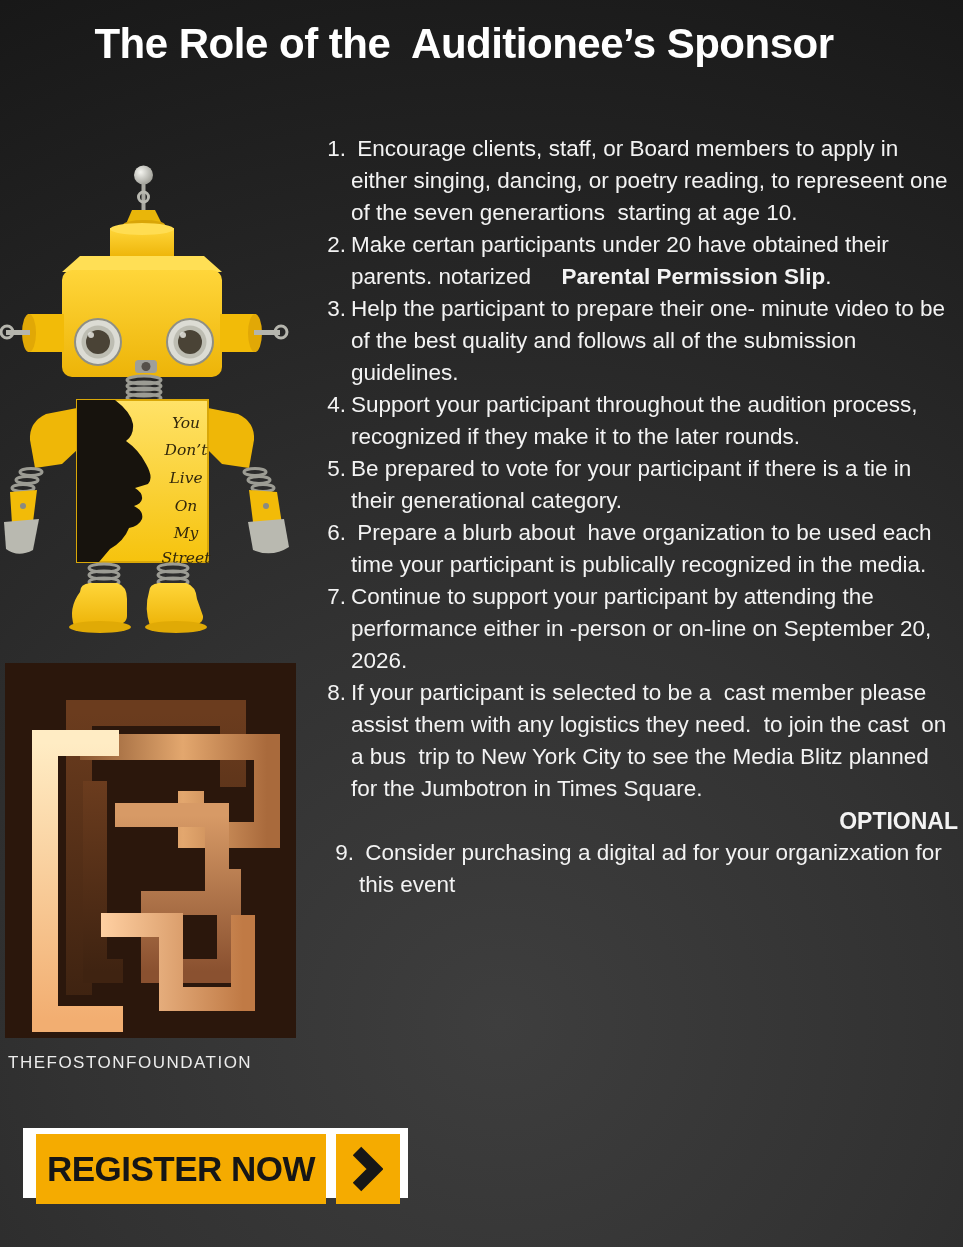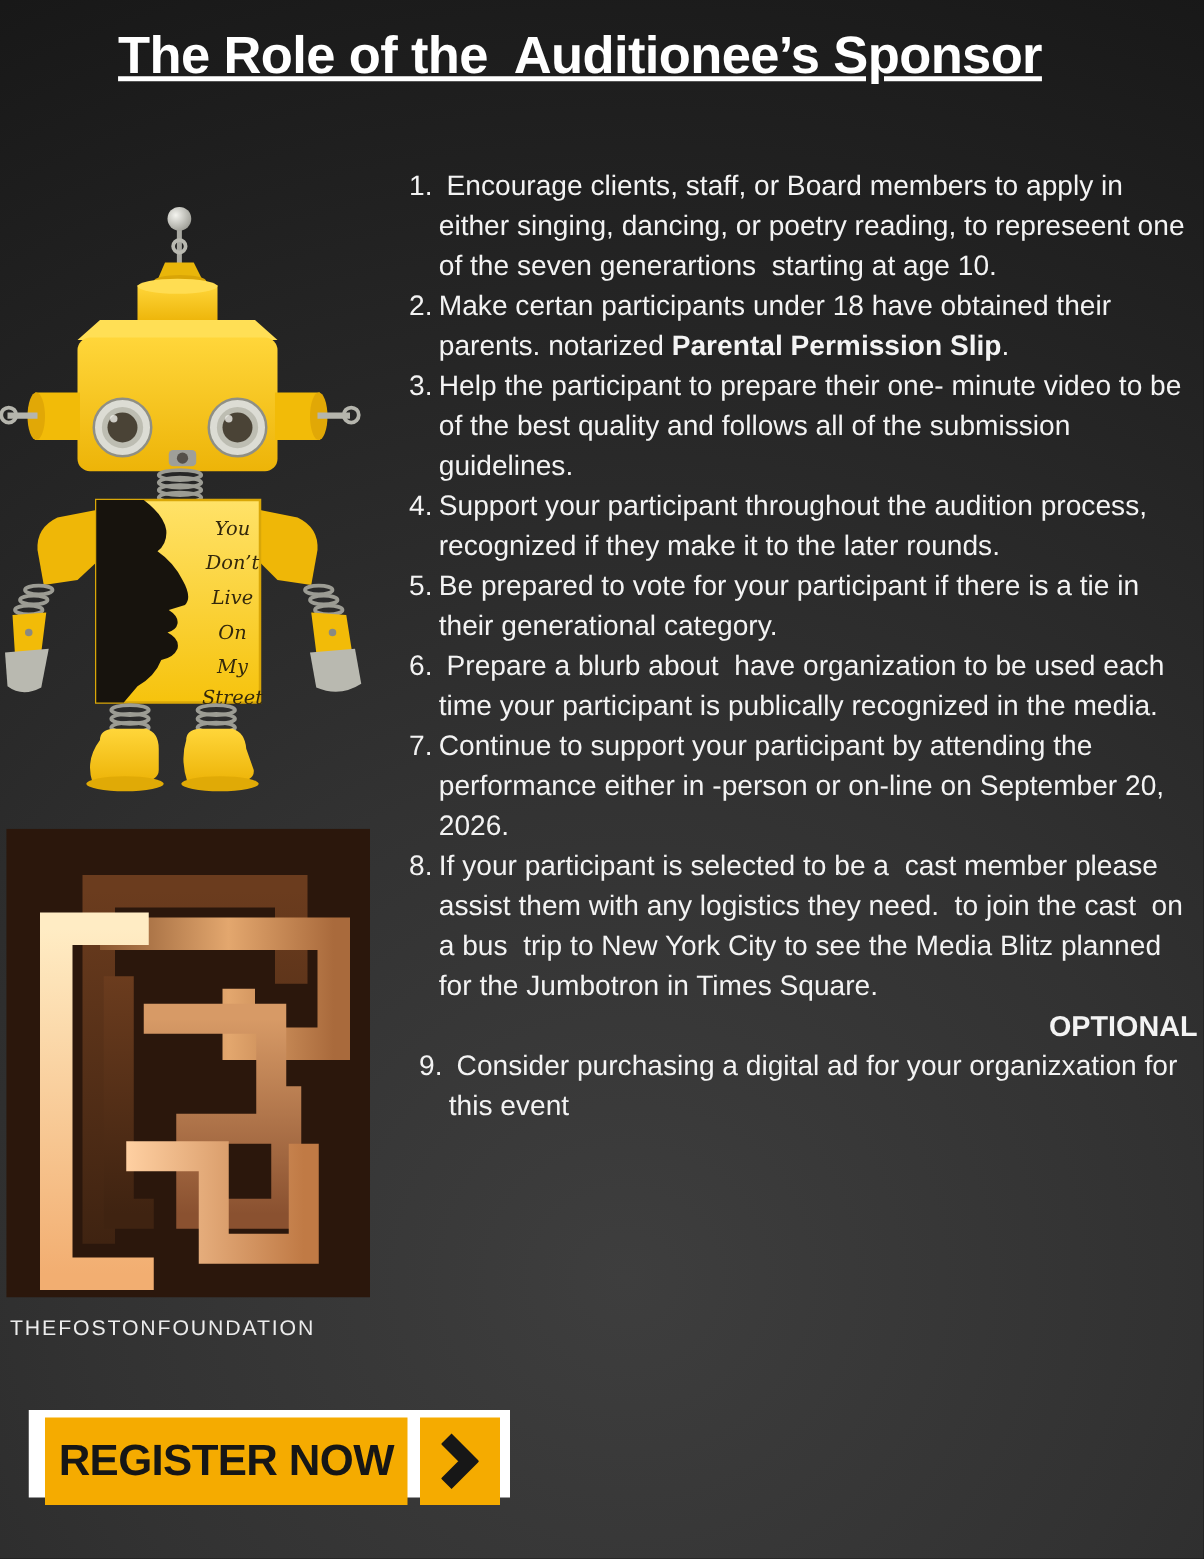--- a/index.html
+++ b/index.html
@@ -11,33 +11,32 @@
   .page{
     position:relative;width:963px;height:1247px;
     background:
       radial-gradient(150% 110% at 52% 82%, #3e3e3e 0%, #323232 30%, #242424 58%, #181818 82%, #121212 100%);
   }
   .title{
     position:absolute;top:20px;left:0;width:928px;
     text-align:center;color:#ffffff;
     font-size:42px;font-weight:bold;letter-spacing:-0.5px;
     white-space:pre;
-    text-decoration:underline;
   }
   
   .list{
     position:absolute;left:308px;top:133px;width:650px;
     color:#F3F3F3;font-size:22.5px;line-height:32px;
   }
   .li{display:flex;}
   .num{flex:none;width:38px;text-align:right;white-space:pre;}
   .opt .num{width:46px;}
   .txt{margin-left:5px;width:600px;white-space:pre-wrap;}
   .opt .txt{width:592px;}
-  .txt b{font-weight:bold;}
+  .txt b{font-weight:bold;margin-left:24px;}
   .optional{font-weight:bold;font-size:23px;text-align:right;}
   
   .robot{position:absolute;left:0;top:122px;width:300px;height:530px;}
   .logo{position:absolute;left:5px;top:663px;width:291px;height:375px;}
   .foundation{
     position:absolute;left:8px;top:1053px;
     font-size:17px;letter-spacing:1.5px;color:#ECECEC;
   }
   
   .register-wrap{
@@ -220,21 +219,21 @@
   <div class="foundation">THEFOSTONFOUNDATION</div>
 
   <div class="list">
     <div>
         <div class="li">
           <span class="num">1.</span>
           <span class="txt"><span> Encourage clients, staff, or Board members to apply in either singing, dancing, or poetry reading, to represeent one of the seven generartions  starting at age 10.</span></span>
         </div>
         <div class="li">
           <span class="num">2.</span>
-          <span class="txt"><span>Make certan participants under 18 have obtained their parents. notarized </span><b>Parental Permission Slip</b><span>.</span></span>
+          <span class="txt"><span>Make certan participants under 20 have obtained their parents. notarized </span><b>Parental Permission Slip</b><span>.</span></span>
         </div>
         <div class="li">
           <span class="num">3.</span>
           <span class="txt"><span>Help the participant to prepare their one- minute video to be  of the best quality and follows all of the submission guidelines.</span></span>
         </div>
         <div class="li">
           <span class="num">4.</span>
           <span class="txt"><span>Support your participant throughout the audition process, recognized if they make it to the later rounds.</span></span>
         </div>
         <div class="li">

